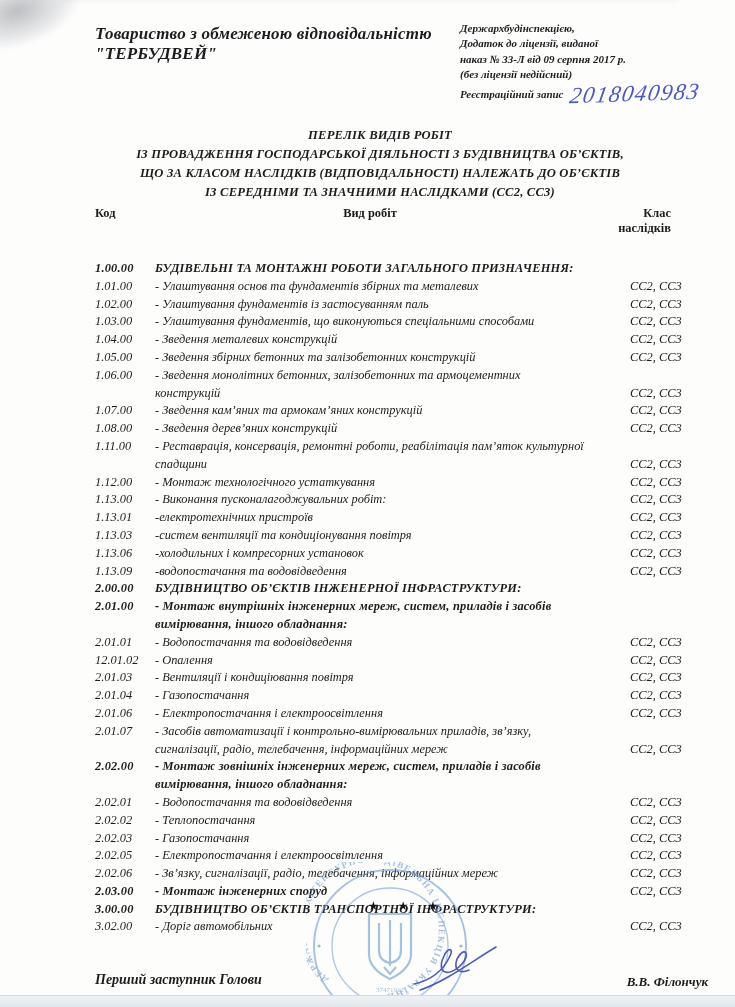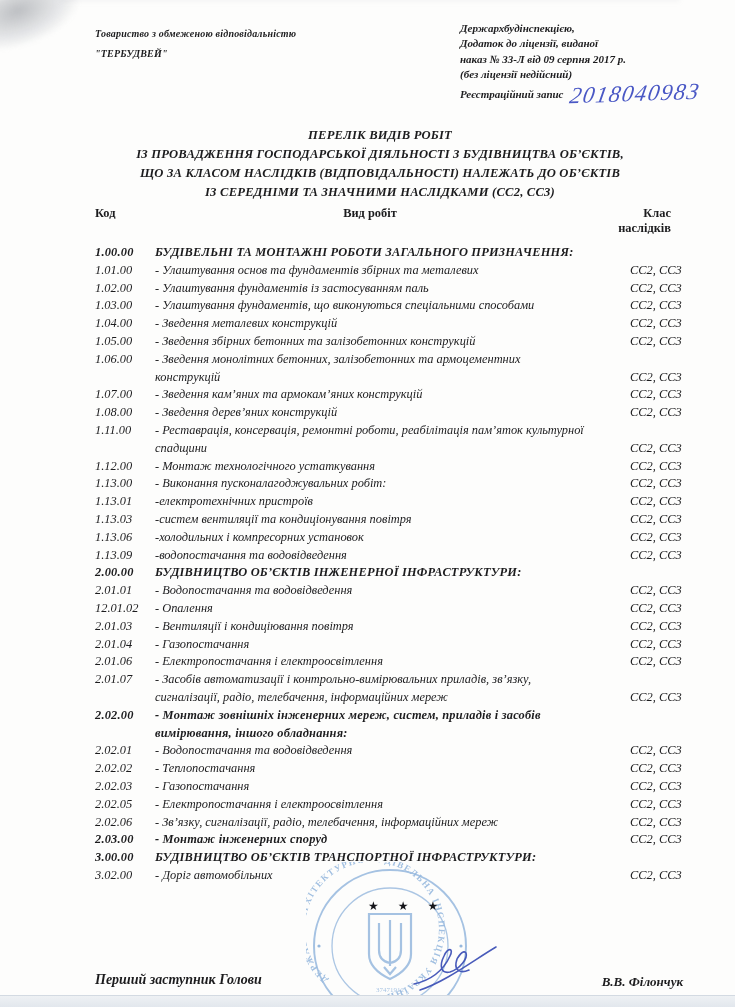--- a/index.html
+++ b/index.html
@@ -11,46 +11,46 @@
   .smudge-tl { position:absolute; left:-14px; top:-12px; width:95px; height:52px;
     background:radial-gradient(ellipse at 35% 35%, rgba(110,115,125,.45), rgba(150,155,165,.18) 55%, transparent 75%);
     filter:blur(2px); transform:rotate(-18deg); }
   .smudge-top { position:absolute; left:60px; top:-6px; width:620px; height:10px;
     background:linear-gradient(rgba(160,165,172,.18), transparent); filter:blur(2px); }
   .bottom-band { position:absolute; left:0; right:0; bottom:0; height:12px;
     background:linear-gradient(#eef1f4,#e2e7ed); border-top:1px solid #d3dae2; }
 
   
   .company { position:absolute; left:95px; top:24px; width:340px;
-    font-size:10px; font-weight:bold; font-style:italic; line-height:20px; letter-spacing:.2px; }
+    font-size:17px; font-weight:bold; font-style:italic; line-height:20px; letter-spacing:.2px; }
   .annex { position:absolute; left:460px; top:21px; width:260px;
     font-size:11px; font-weight:bold; font-style:italic; line-height:15.4px; }
   .reg-line { white-space:nowrap; }
   .handwritten { display:inline-block; font-size:23px; font-style:italic; font-weight:normal;
     color:#4a58c5; transform:rotate(-2deg) skewX(-12deg); letter-spacing:1.5px;
     position:relative; top:3px; left:4px; }
 
   
   .title { position:absolute; left:70px; top:126px; width:620px; text-align:center;
     font-size:12.6px; font-weight:bold; font-style:italic; line-height:19px; letter-spacing:.2px; }
 
   
   .table { position:absolute; left:95px; top:206px; width:600px; font-size:12.4px; }
-  .thead { display:grid; grid-template-columns:60px 430px 110px; font-weight:bold; line-height:15px; margin-bottom:8px; }
+  .thead { display:grid; grid-template-columns:60px 430px 110px; font-weight:bold; line-height:15px; margin-bottom:24px; }
   .th-type { text-align:center; }
   .th-class { text-align:right; }
   .th-class span { display:block; width:62px; margin:0 auto; }
   .trow { display:grid; grid-template-columns:60px 430px 110px; font-style:italic; line-height:17.8px; }
   .trow .cell-code { align-self:start; }
   .trow .cell-class { align-self:end; padding-left:45px; }
   .trow.bold .cell-code, .trow.bold .cell-text { font-weight:bold; letter-spacing:.2px; }
 
   
   .sign-title { position:absolute; left:95px; top:972px; font-size:14px; font-weight:bold; font-style:italic; }
-  .sign-name { position:absolute; right:52px; top:974px; font-size:13px; font-weight:bold; font-style:italic; }
+  .sign-name { position:absolute; right:27px; top:974px; font-size:13px; font-weight:bold; font-style:italic; }
 
   
   .stamp { position:absolute; left:306px; top:862px; width:168px; height:168px; opacity:.72; pointer-events:none; }
   .stars { position:absolute; left:368px; top:899px; font-size:12px; color:#15151a; letter-spacing:8px; font-style:normal; }
   .signature { position:absolute; left:410px; top:942px; width:90px; height:56px; pointer-events:none; }
 </style>
 </head>
 <body>
 
 <div class="page">
@@ -166,20 +166,25 @@
           <div class="cell-class">СС2, СС3</div>
         </div>
         <div class="trow">
           <div class="cell-code">1.13.09</div>
           <div class="cell-text">-водопостачання та водовідведення</div>
           <div class="cell-class">СС2, СС3</div>
         </div>
         <div class="trow bold">
           <div class="cell-code">2.00.00</div>
           <div class="cell-text">БУДІВНИЦТВО ОБ’ЄКТІВ ІНЖЕНЕРНОЇ ІНФРАСТРУКТУРИ:</div>
+          <div class="cell-class"></div>
+        </div>
+        <div class="trow bold">
+          <div class="cell-code">2.01.00</div>
+          <div class="cell-text">- Монтаж внутрішніх інженерних мереж, систем, приладів і засобів вимірювання, іншого обладнання:</div>
           <div class="cell-class"></div>
         </div>
         <div class="trow">
           <div class="cell-code">2.01.01</div>
           <div class="cell-text">- Водопостачання та водовідведення</div>
           <div class="cell-class">СС2, СС3</div>
         </div>
         <div class="trow">
           <div class="cell-code">12.01.02</div>
           <div class="cell-text">- Опалення</div>

